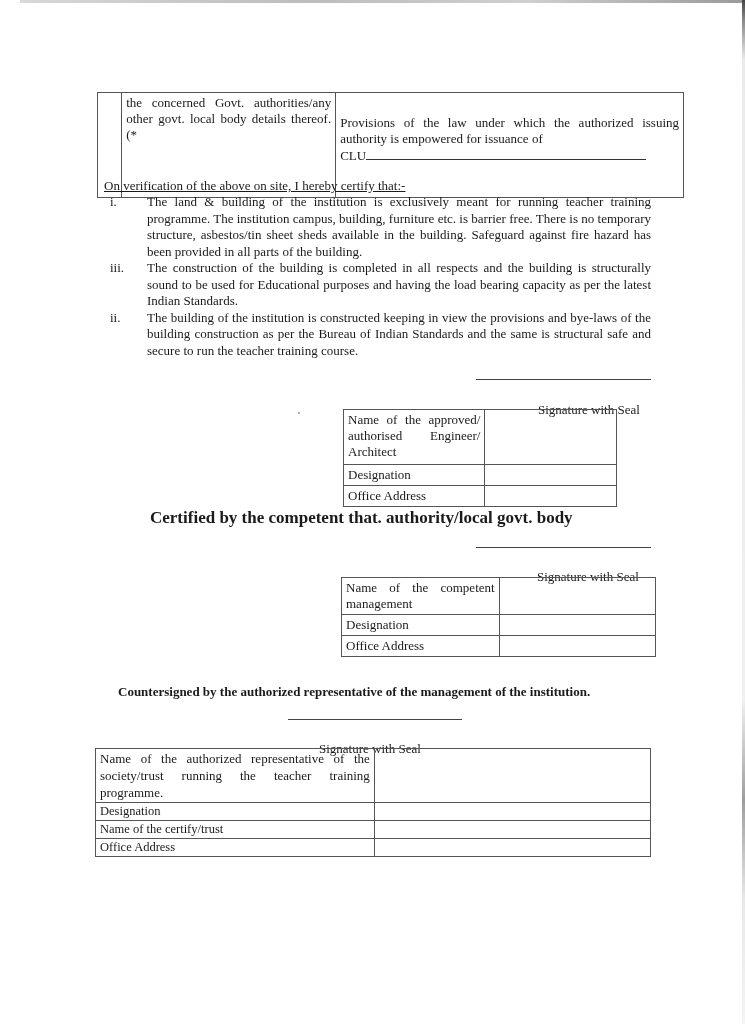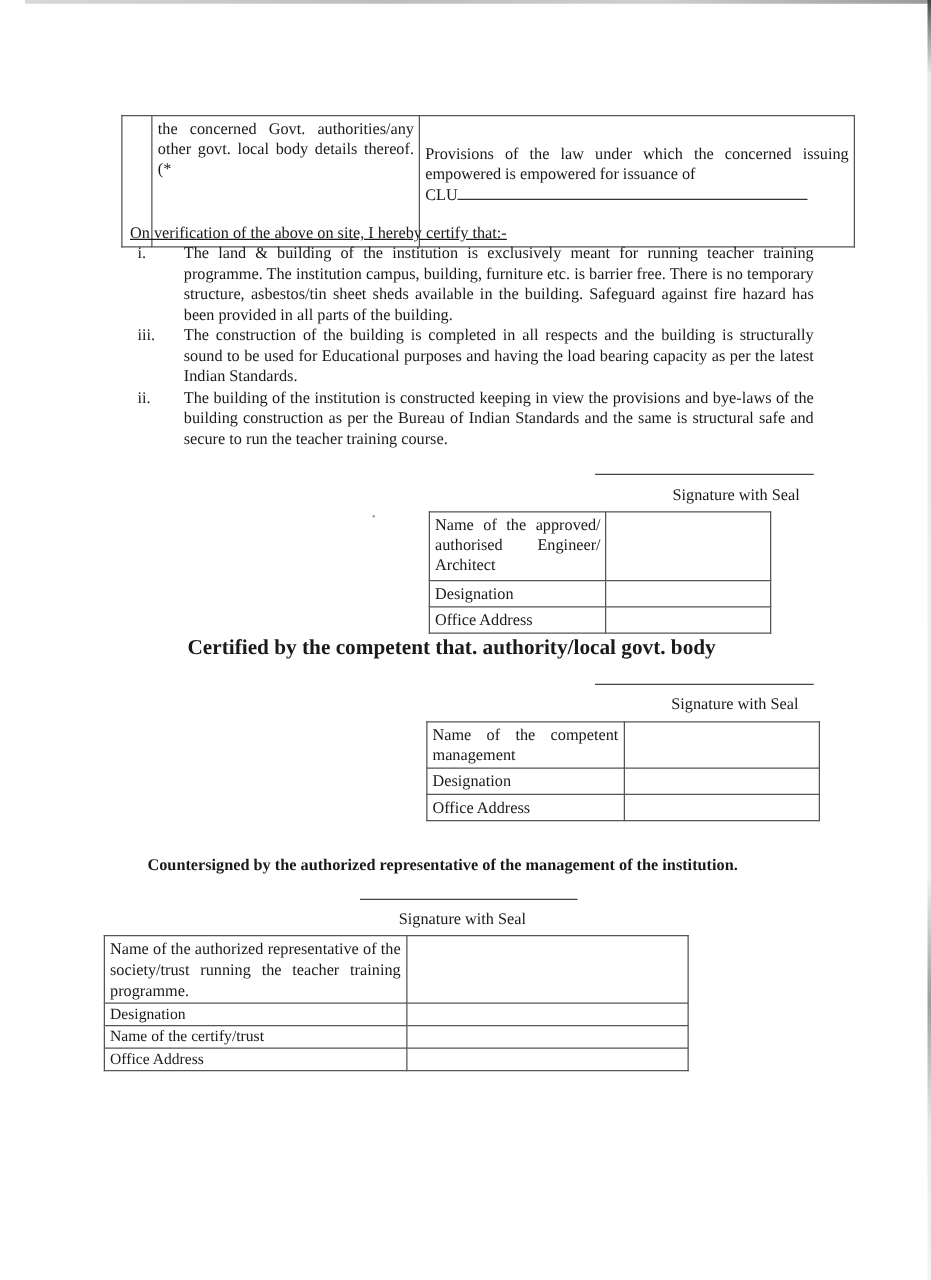--- a/index.html
+++ b/index.html
@@ -79,33 +79,34 @@
       left: 0; top: 0;
     }
     .sig-line {
       position: absolute;
       height: 1px;
       background: #444;
     }
     .sig-label {
       position: absolute;
       font-size: 13px;
+      margin-top: 14px;
     }
     #eng-table { left: 343px; top: 409px; width: 274px; }
     #eng-table td.k { width: 147px; }
     #eng-table td.v { width: 148px; }
     .heading-bold {
       position: absolute;
       font-weight: bold;
       white-space: nowrap;
     }
     #auth-table { left: 341px; top: 577px; width: 315px; }
     #auth-table td.k { width: 149px; }
     #auth-table td.v { width: 148px; }
-    #rep-table { left: 83px; top: 748px; width: 468px; font-size: 12.5px; line-height: 15px; }
+    #rep-table { left: 95px; top: 748px; width: 556px; font-size: 12.5px; line-height: 15px; }
     #rep-table td { padding: 1px 4px; }
     #rep-table td.k { width: 272px; }
     #rep-table td.v { width: 270px; }
     .dot {
       position: absolute;
       width: 2px; height: 2px;
       background: #999;
       border-radius: 1px;
     }
   </style>
@@ -114,21 +115,21 @@
 
 <div class="scan-top-edge"></div>
 <div class="scan-right-edge"></div>
 
 <table class="tbl" id="top-table">
   <tbody>
       <tr>
     <td class="c0"></td>
     <td class="c1 justify">the concerned Govt. authorities/any other govt. local body details thereof. (*</td>
     <td class="c2">
-      <div class="justify">Provisions of the law under which the concerned issuing empowered is empowered for issuance of</div>
+      <div class="justify">Provisions of the law under which the authorized issuing authority is empowered for issuance of</div>
       <div><span>CLU</span><span class="clu-line"></span></div>
     </td>
   </tr>
 </tbody>
   </table>
 
 <div class="certify-intro">On verification of the above on site, I hereby certify that:-</div>
 <ul class="cert-list">
   <li>
     <span class="num">i.</span>

